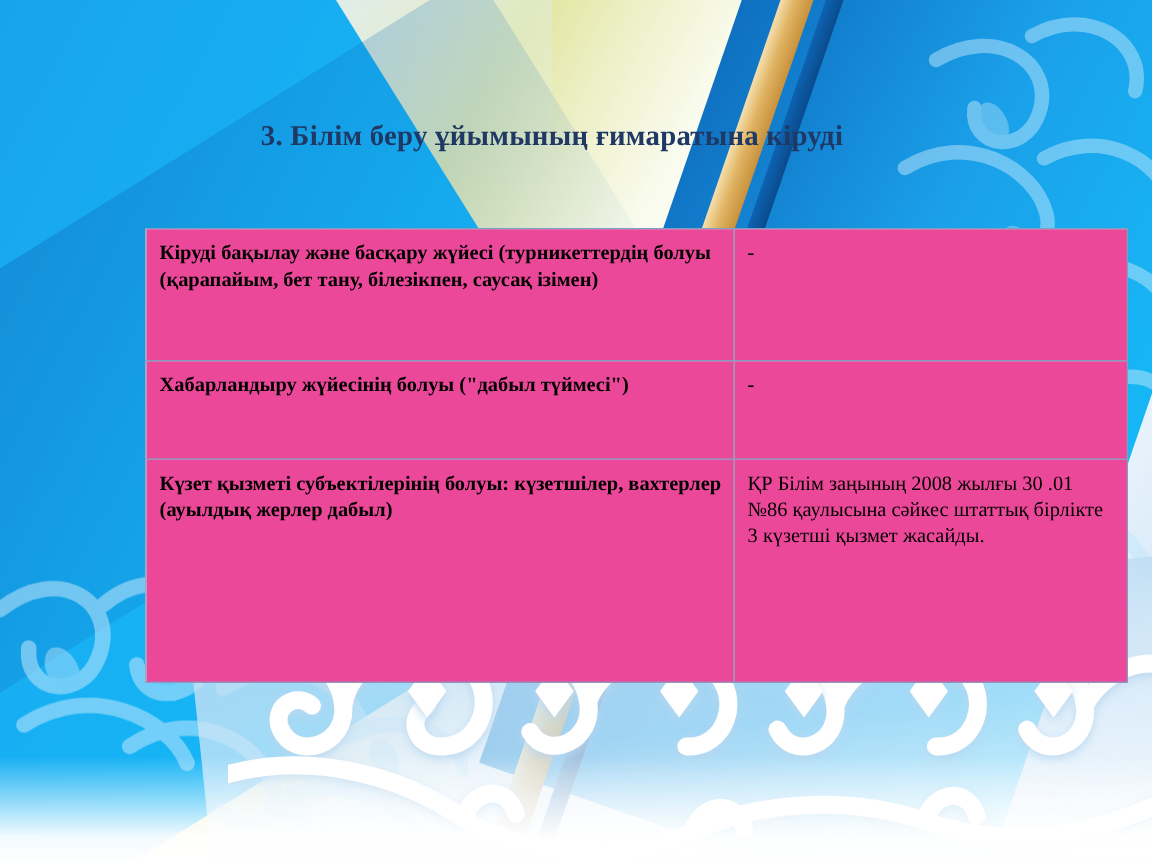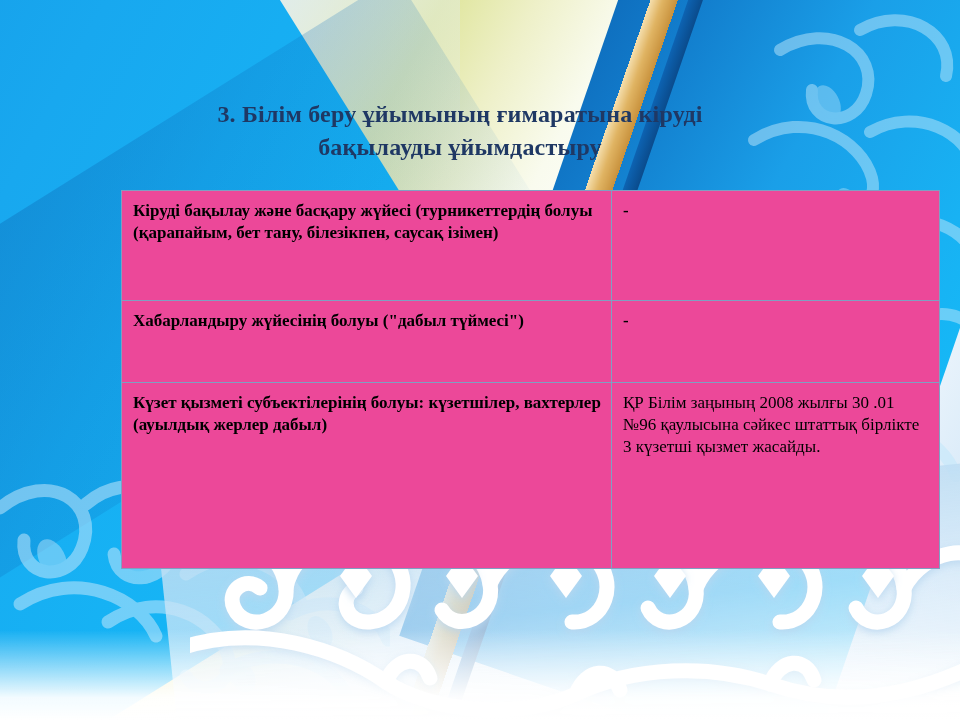--- a/index.html
+++ b/index.html
@@ -276,34 +276,33 @@
       <path d="M360 40 l16 -22 16 22 -16 22z"></path>
       <path d="M464 40 l16 -22 16 22 -16 22z"></path>
       <path d="M568 40 l16 -22 16 22 -16 22z"></path>
       <path d="M672 40 l16 -22 16 22 -16 22z"></path>
     </g>
   </svg>
   <div class="bottom-fade"></div>
 
   <div class="title">
     <div>3. Білім беру ұйымының ғимаратына кіруді</div>
-    <div>бақылауды ұйымдастыру</div>
   </div>
 
   <table class="tbl">
     <tbody>
       <tr class="r1">
         <td class="c-left">Кіруді бақылау және басқару жүйесі (турникеттердің болуы (қарапайым, бет тану, білезікпен, саусақ ізімен)</td>
         <td class="c-right dash">-</td>
       </tr>
       <tr class="r2">
         <td class="c-left">Хабарландыру жүйесінің болуы ("дабыл түймесі")</td>
         <td class="c-right dash">-</td>
       </tr>
       <tr class="r3">
         <td class="c-left">Күзет қызметі субъектілерінің болуы: күзетшілер, вахтерлер  (ауылдық жерлер дабыл)</td>
         <td class="c-right" style="white-space:pre-line;">ҚР Білім заңының  2008 жылғы 30 .01
-№96 қаулысына сәйкес штаттық  бірлікте 3 күзетші қызмет   жасайды.</td>
+№86 қаулысына сәйкес штаттық  бірлікте 3 күзетші қызмет   жасайды.</td>
       </tr>
     </tbody>
   </table>
 
 </div>
 
 </body></html>

